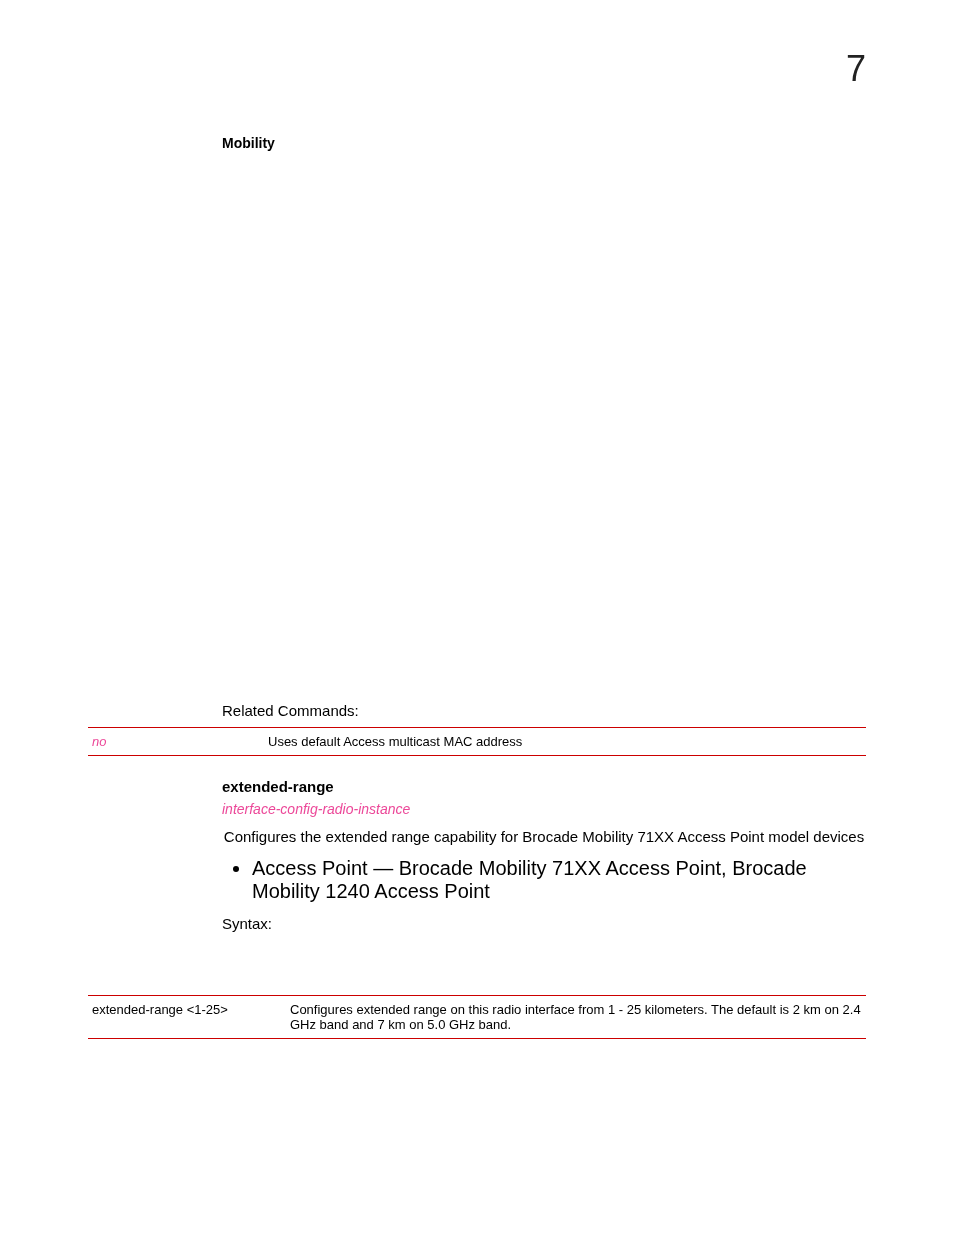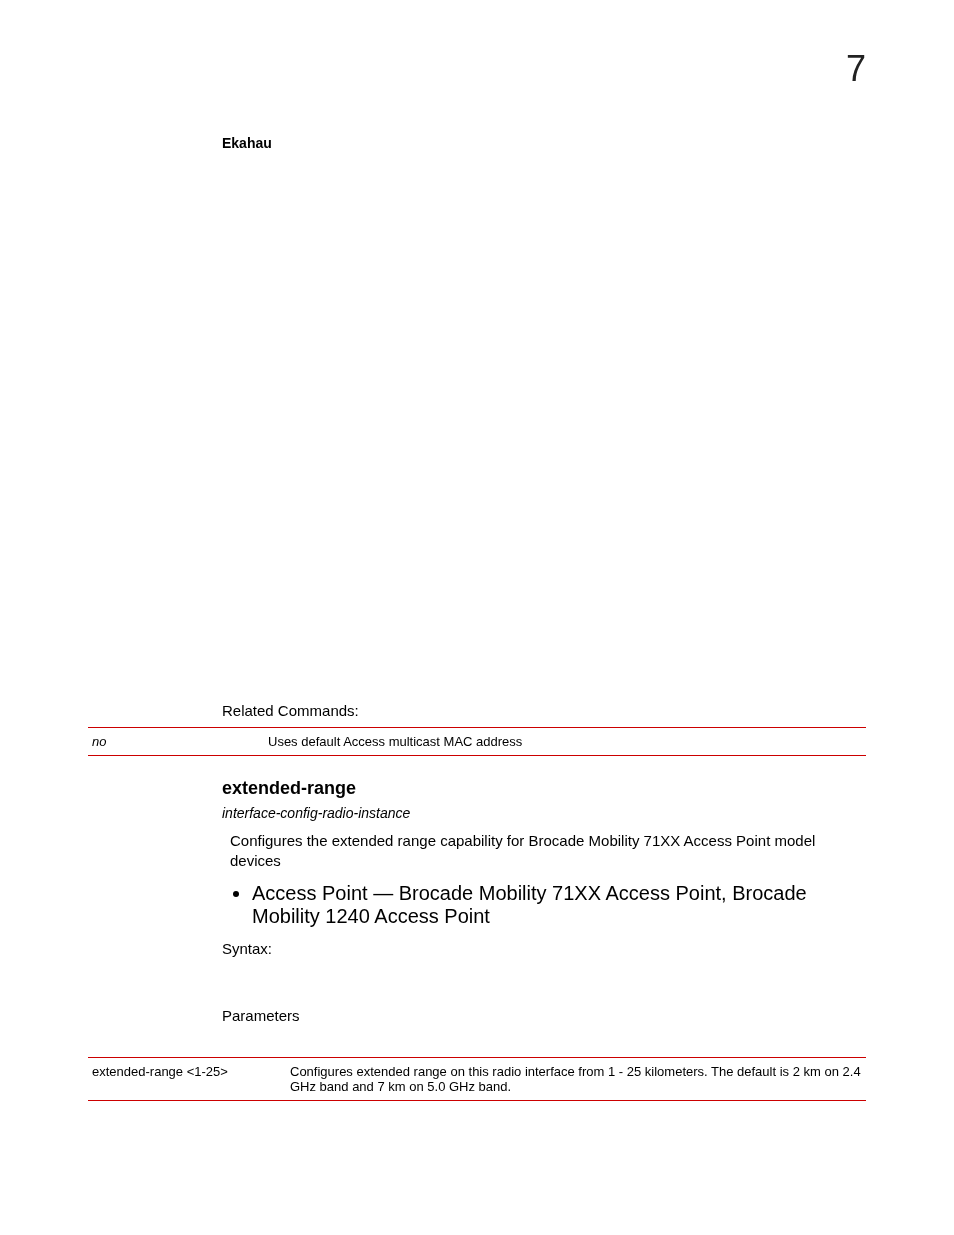--- a/index.html
+++ b/index.html
@@ -60,33 +60,34 @@
     font-size: 13px;
   }
   .cmd-table td {
     padding: 6px 4px;
     vertical-align: top;
   }
   .cmd-table .col-left {
     width: 168px;
   }
   .link-blue {
-    color: #000000;
+    color: #ec4899;
     font-style: italic;
   }
   .subheading {
     font-weight: bold;
-    font-size: 18px;
+    font-size: 15px;
     margin-top: 22px;
     margin-bottom: 6px;
   }
   .body-text {
     font-size: 15px;
-    margin: 10px 8px;
+    margin: 10px 0;
     line-height: 1.35;
+    text-align: center;
   }
   ul.bullets {
     margin: 8px 0 8px 30px;
     padding: 0;
   }
   ul.bullets li {
     font-size: 20px;
     margin: 4px 0;
   }
   .syntax-gap {
@@ -96,21 +97,21 @@
     height: 25px;
   }
 </style>
 </head>
 <body>
 
 <div class="page">
   <div class="chapter-num">7</div>
 
   <div class="content">
-    <div class="heading-small">Ekahau</div>
+    <div class="heading-small">Mobility</div>
     <div class="example-gap"></div>
 
     <div class="section-heading">Related Commands:</div>
 
     <div class="table-outer">
       <table class="cmd-table">
         <tbody>
             <tr>
               <td colspan="2" style="padding:0;">
                 <hr class="hr-red">
@@ -138,21 +139,20 @@
     <div class="body-text">Configures the extended range capability for Brocade Mobility 71XX Access Point model devices</div>
 
 
     <ul class="bullets">
       <li>Access Point — Brocade Mobility 71XX Access Point, Brocade Mobility 1240 Access Point</li>
     </ul>
 
     <div class="section-heading">Syntax:</div>
     <div class="syntax-gap"></div>
 
-    <div class="section-heading">Parameters</div>
     <div class="params-gap"></div>
 
     <div class="table-outer">
       <table class="cmd-table">
         <tbody>
             <tr>
               <td colspan="2" style="padding:0;">
                 <hr class="hr-red">
               </td>
             </tr>

